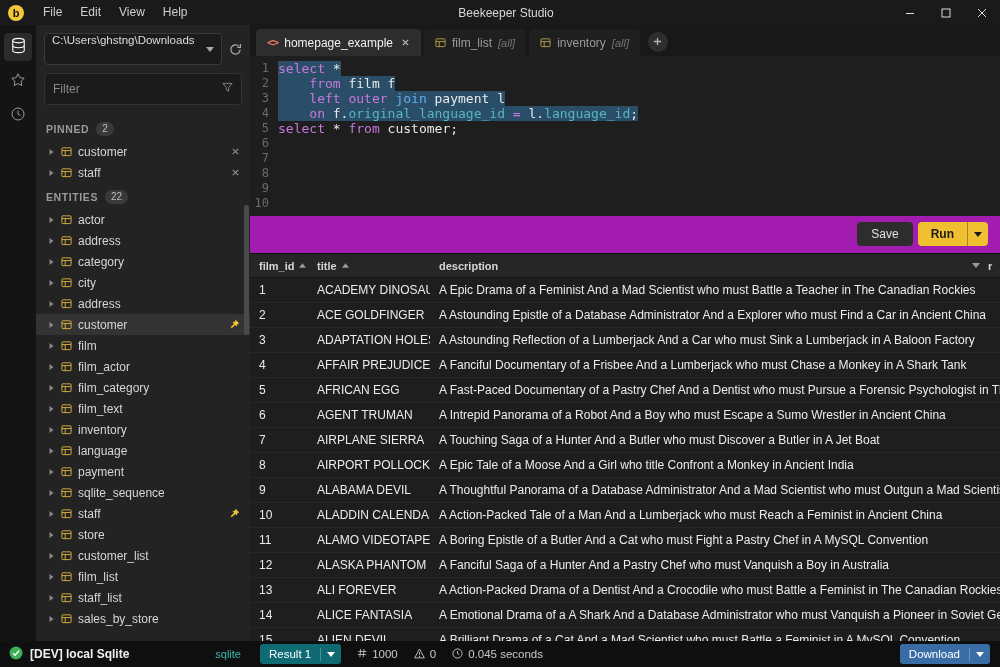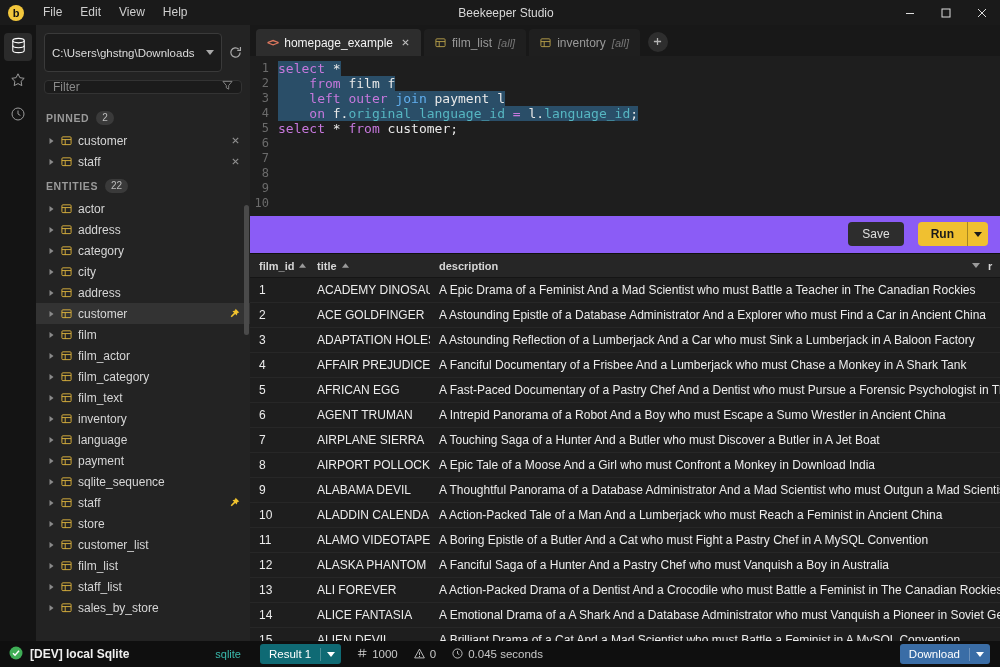--- a/index.html
+++ b/index.html
@@ -18,27 +18,27 @@
 
   
   .app{display:flex;height:616px}
   .rail{width:36px;background:#141414;display:flex;flex-direction:column;align-items:center;padding-top:8px;gap:6px}
   .rail-btn{width:28px;height:28px;display:flex;align-items:center;justify-content:center;color:#9a9a9a;border-radius:4px}
   .rail-btn.active{color:#fff;background:#2b2b2b}
 
   
   .sidebar{width:214px;background:#232323;display:flex;flex-direction:column;position:relative;overflow:hidden}
   .conn-row{display:flex;align-items:center;gap:7px;padding:8px 8px 4px}
-  .conn-select{flex:1;display:flex;align-items:center;gap:4px;background:#1b1b1b;border:1px solid #3a3a3a;
-               border-radius:4px;height:39px;padding:0 7px;min-width:0}
+  .conn-select{flex:1;display:flex;gap:4px;background:#1b1b1b;border:1px solid #3a3a3a;
+               border-radius:4px;height:32px;padding:0 7px;min-width:0}
   .conn-text{flex:1;overflow:hidden;white-space:nowrap;text-overflow:ellipsis;font-size:11.5px;color:#dcdcdc}
   .icon-btn{color:#a9a9a9;display:flex;align-items:center}
   .filter-row{padding:4px 8px 10px}
   .filter-input{display:flex;align-items:center;background:#1b1b1b;border:1px solid #333;border-radius:4px;
-                height:14px;padding:0 8px;color:#8a8a8a}
+                height:32px;padding:0 8px;color:#8a8a8a}
   .grow{flex:1}
   .sec-head{display:flex;align-items:center;gap:7px;padding:7px 10px 5px;color:#9a9a9a;
             font-size:10.5px;font-weight:bold;letter-spacing:.6px}
   .badge{background:#3a3a3a;color:#bdbdbd;border-radius:8px;padding:0 6px;font-size:10px;
          font-weight:normal;height:14px;line-height:14px;letter-spacing:0}
   .item{display:flex;align-items:center;gap:6px;height:21px;padding:0 10px 0 12px;color:#d6d6d6;font-size:12px;cursor:default}
   .item.selected{background:#333}
   .caret{color:#8a8a8a;display:flex;align-items:center}
   .ticon{color:#e0b63e;display:flex;align-items:center}
   .iclose{color:#8f8f8f;display:flex;align-items:center}
@@ -65,21 +65,21 @@
           font-size:13px;line-height:15px;overflow:hidden}
   .eline{display:flex;height:15px}
   .lnum{width:28px;text-align:right;padding-right:9px;color:#6b6b6b;flex-shrink:0;font-size:12px}
   .lcontent{white-space:pre}
   .sel{background:#2a4e68}
   .tok-k{color:#c678dd}
   .tok-b{color:#61afef}
   .tok-c{color:#56b6c2}
   .tok-t{color:#e8e8e8}
 
-  .editor-actions{display:flex;justify-content:flex-end;align-items:center;gap:14px;padding:6px 12px 7px;background:#8b5cf6}
+  .editor-actions{display:flex;justify-content:flex-end;align-items:center;gap:5px;padding:6px 12px 7px;background:#a21caf}
   .btn-save{background:#2d2d2d;color:#e0e0e0;border-radius:4px;padding:5px 14px;font-size:12px}
   .btn-run{display:flex;border-radius:4px;overflow:hidden;background:#f0c030;color:#1a1a1a;font-weight:bold;font-size:12px}
   .run-label{padding:5px 13px;border-right:1px solid rgba(0,0,0,.3)}
   .run-caret{padding:0 6px;display:flex;align-items:center;color:#1a1a1a}
 
   
   .results{flex:1;display:flex;flex-direction:column;min-height:0;border-top:1px solid #101010}
   .thead{display:flex;height:24px;background:#262626;align-items:center;font-weight:bold;font-size:11px;
          color:#d6d6d6;border-bottom:1px solid #151515;flex-shrink:0}
   .th{display:flex;align-items:center;gap:5px;padding:0 9px;overflow:hidden;white-space:nowrap}
@@ -747,21 +747,21 @@
             <span class="td td-desc">A Intrepid Panorama of a Robot And a Boy who must Escape a Sumo Wrestler in Ancient China</span>
           </div>
           <div class="tr">
             <span class="td td-filmid">7</span>
             <span class="td td-title">AIRPLANE SIERRA</span>
             <span class="td td-desc">A Touching Saga of a Hunter And a Butler who must Discover a Butler in A Jet Boat</span>
           </div>
           <div class="tr">
             <span class="td td-filmid">8</span>
             <span class="td td-title">AIRPORT POLLOCK</span>
-            <span class="td td-desc">A Epic Tale of a Moose And a Girl who must Confront a Monkey in Download India</span>
+            <span class="td td-desc">A Epic Tale of a Moose And a Girl who title Confront a Monkey in Ancient India</span>
           </div>
           <div class="tr">
             <span class="td td-filmid">9</span>
             <span class="td td-title">ALABAMA DEVIL</span>
             <span class="td td-desc">A Thoughtful Panorama of a Database Administrator And a Mad Scientist who must Outgun a Mad Scientist in A Jet Boat</span>
           </div>
           <div class="tr">
             <span class="td td-filmid">10</span>
             <span class="td td-title">ALADDIN CALENDAR</span>
             <span class="td td-desc">A Action-Packed Tale of a Man And a Lumberjack who must Reach a Feminist in Ancient China</span>

